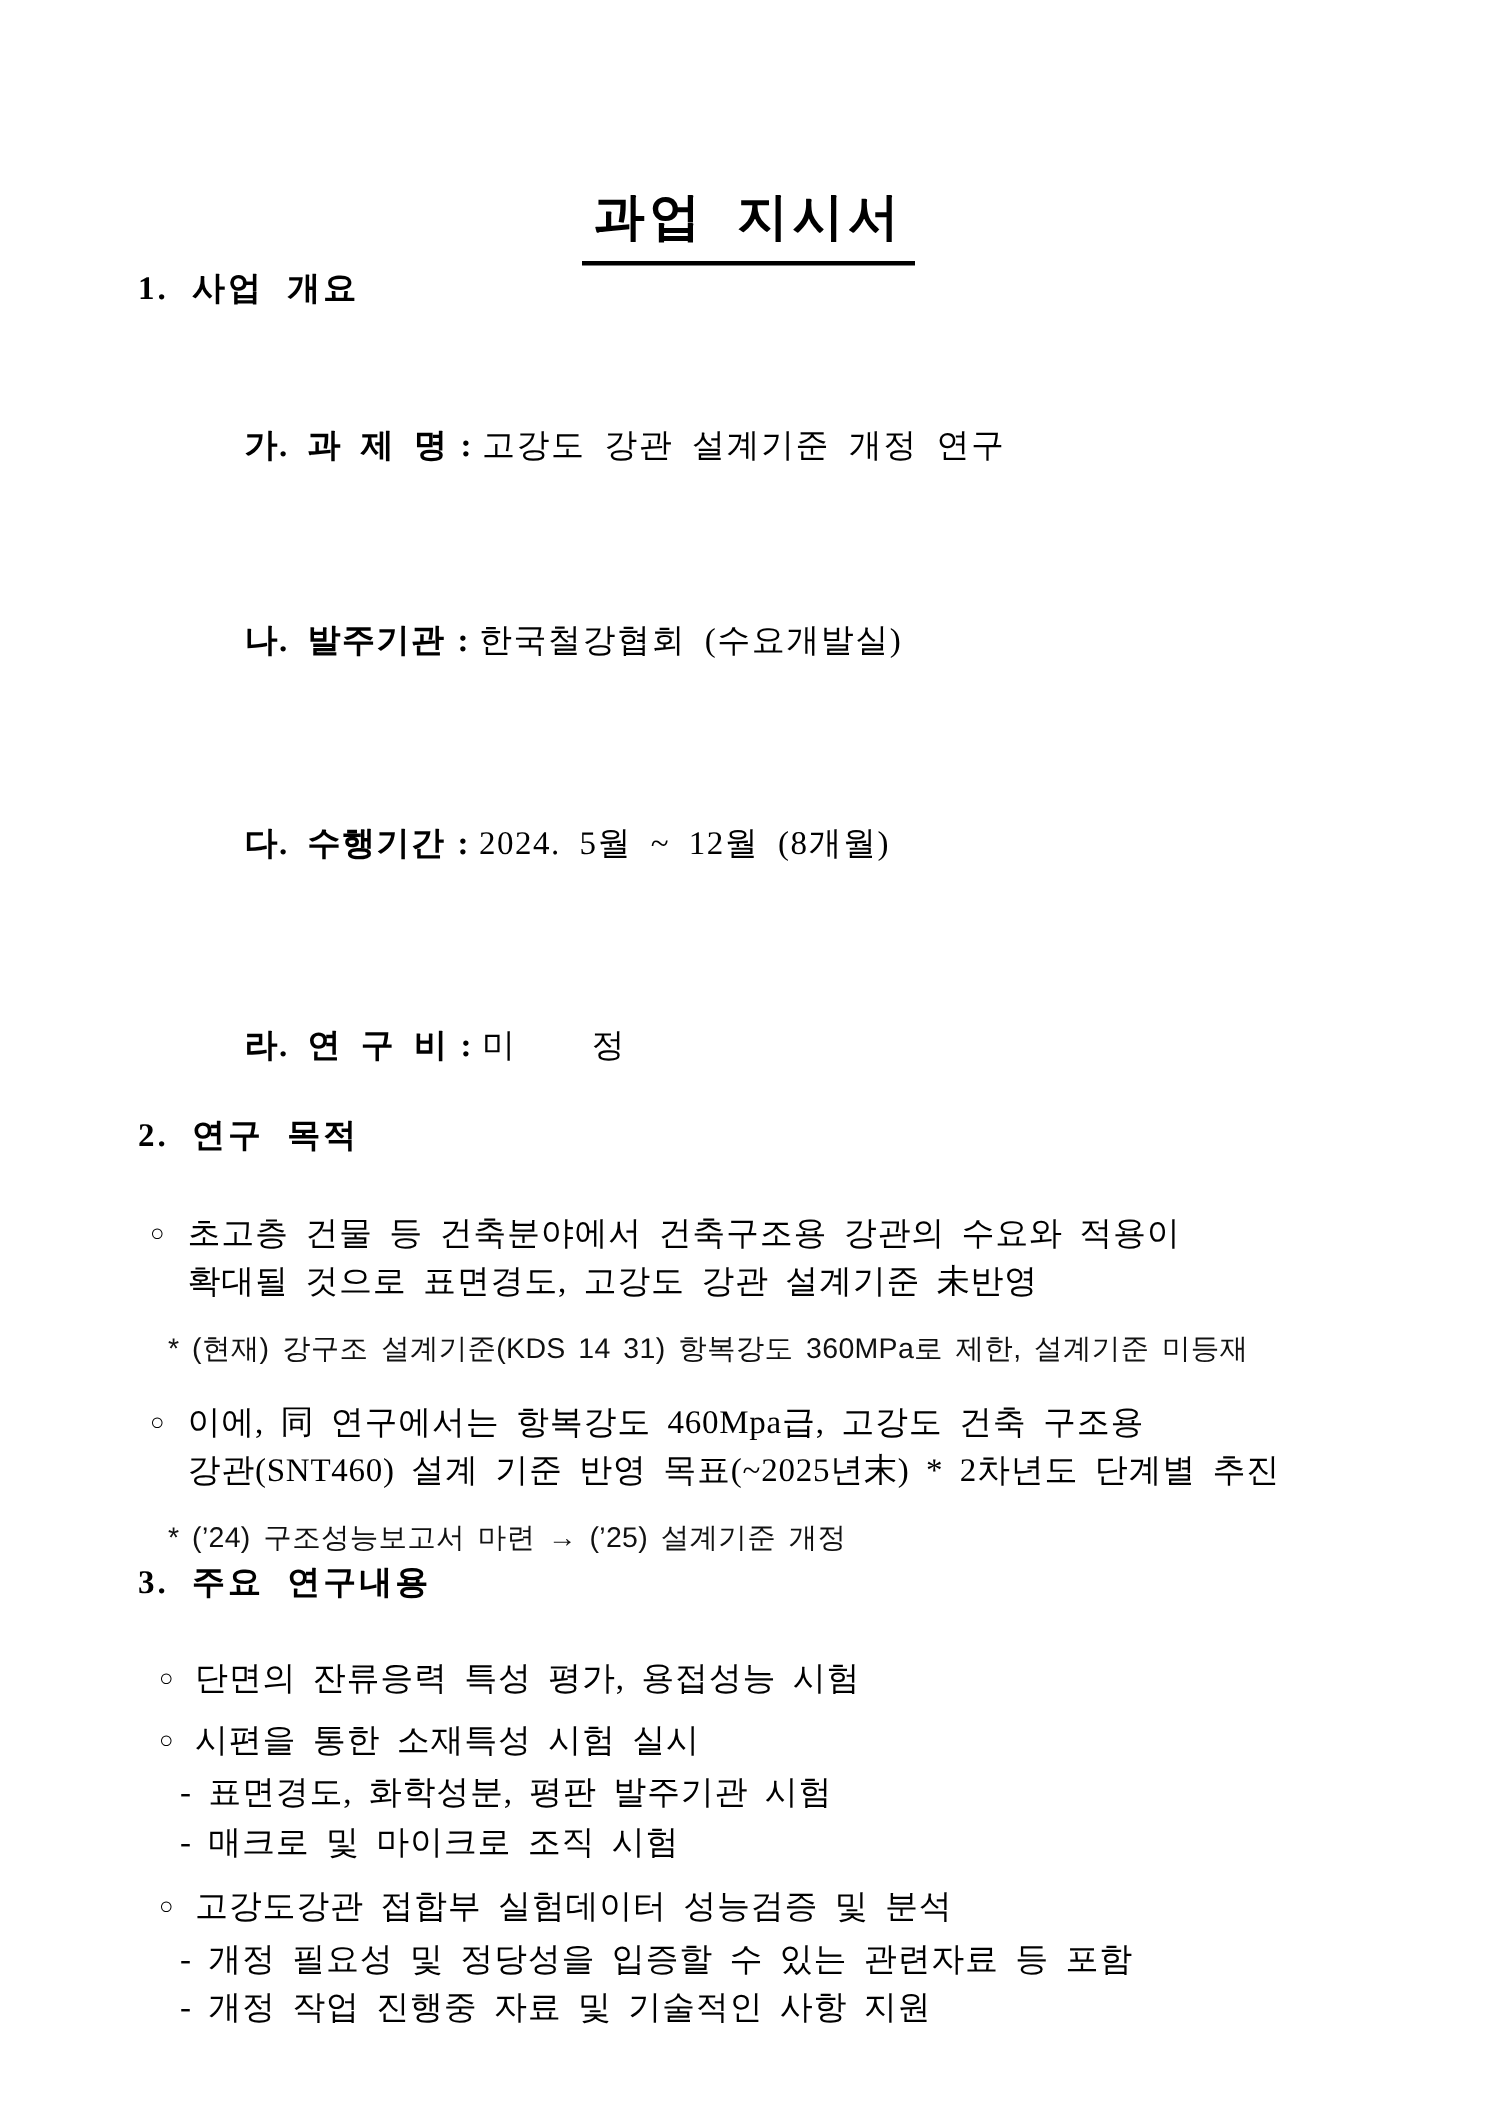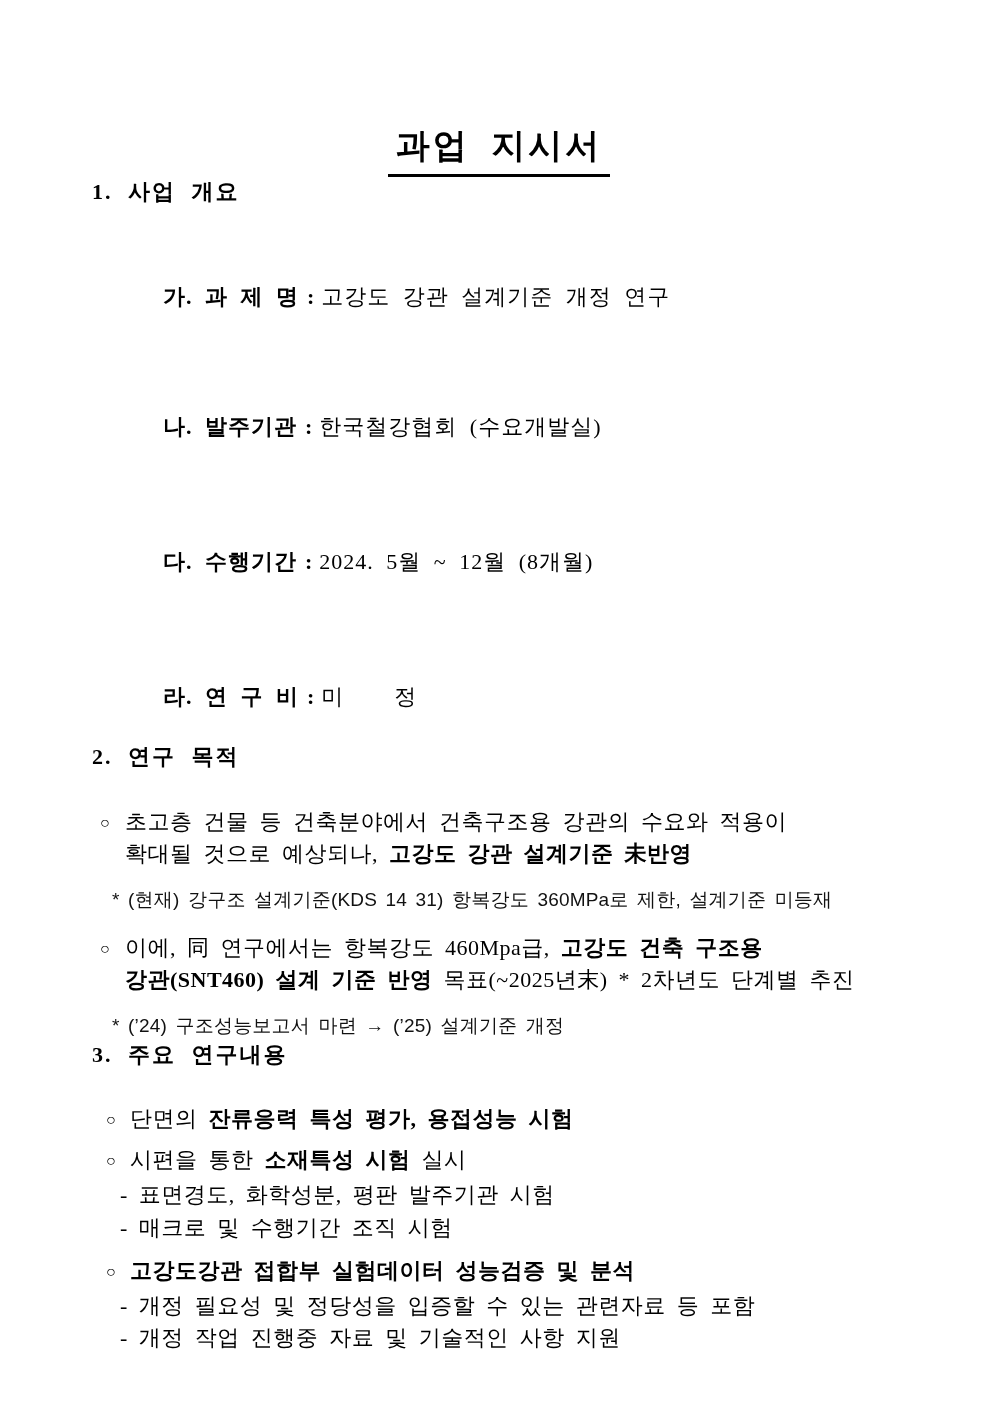--- a/index.html
+++ b/index.html
@@ -65,21 +65,21 @@
   }
   .bullet .marker {
     position: absolute;
     left: 8px;
     top: 2px;
     font-size: 16px;
     line-height: 30px;
   }
   .bullet.s3 { padding-left: 38px; }
   .bullet.s3 .marker { left: 14px; }
-  .b { font-weight: bold; text-align: center; }
+  .b { font-weight: normal; text-align: center; }
   .note {
     margin-left: 20px;
     font-family: "Liberation Sans", "DejaVu Sans", sans-serif;
     font-size: 19px;
     line-height: 28px;
     letter-spacing: 0.2px;
     word-spacing: 3px;
     color: #111111;
   }
   .dash-item {
@@ -129,21 +129,21 @@
   </div>
 
   <h2 class="sec-heading m-sec2">2. 연구 목적</h2>
 
   <div class="bullet mb1">
     <span class="marker">○</span>
     <div>
       <span>초고층 건물 등 건축분야에서 건축구조용 강관의 수요와 적용이</span>
     </div>
     <div>
-      <span>확대될 것으로 예상되나, </span><span class="b">고강도 강관 설계기준 未반영</span>
+      <span>확대될 것으로 표면경도, </span><span class="b">고강도 강관 설계기준 未반영</span>
     </div>
   </div>
   <div class="note mn1">* (현재) 강구조 설계기준(KDS 14 31) 항복강도 360MPa로 제한, 설계기준 미등재</div>
 
   <div class="bullet mb2">
     <span class="marker">○</span>
     <div>
       <span>이에, 同 연구에서는 항복강도 460Mpa급, </span><span class="b">고강도 건축 구조용</span>
     </div>
     <div>
@@ -157,21 +157,21 @@
   <div class="bullet s3 m3b1">
     <span class="marker">○</span>
     <span>단면의 </span><span class="b">잔류응력 특성 평가, 용접성능 시험</span>
   </div>
 
   <div class="bullet s3 m3b2">
     <span class="marker">○</span>
     <span>시편을 통한 </span><span class="b">소재특성 시험</span><span> 실시</span>
   </div>
   <div class="dash-item md1">- 표면경도, 화학성분, 평판 발주기관 시험</div>
-  <div class="dash-item md2">- 매크로 및 수행기간 조직 시험</div>
+  <div class="dash-item md2">- 매크로 및 마이크로 조직 시험</div>
 
   <div class="bullet s3 m3b3">
     <span class="marker">○</span>
     <span class="b">고강도강관 접합부 실험데이터 성능검증 및 분석</span>
   </div>
   <div class="dash-item md3">- 개정 필요성 및 정당성을 입증할 수 있는 관련자료 등 포함</div>
   <div class="dash-item md4">- 개정 작업 진행중 자료 및 기술적인 사항 지원</div>
 
 </div>
 

